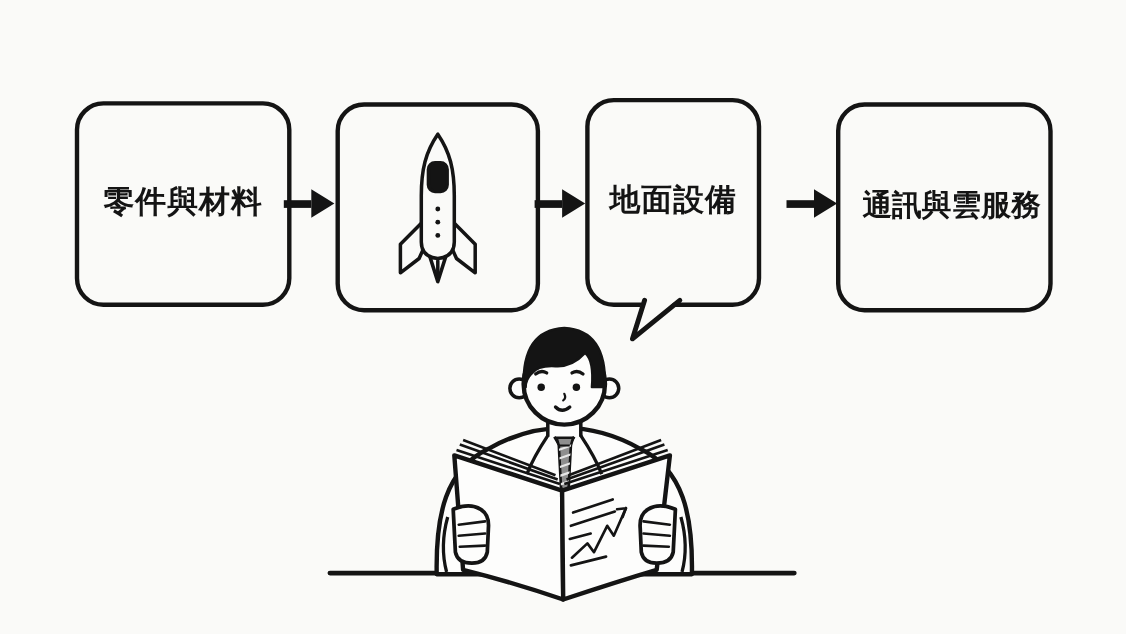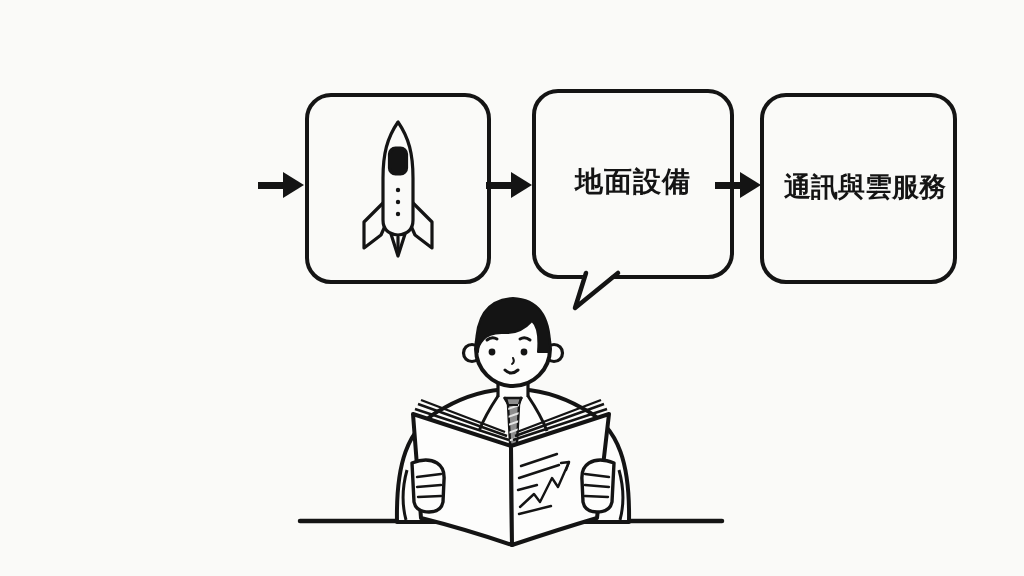--- a/index.html
+++ b/index.html
@@ -18,21 +18,21 @@
     box-sizing:border-box;
     background:transparent;
   }
   .flow-label{
     font-size:28px;font-weight:700;letter-spacing:1px;
     white-space:nowrap;line-height:1;
     transform:translateY(-2px);
   }
   #box-parts{left:68px;top:92px;width:197px;height:187px;}
   #box-rocket{left:305px;top:93px;width:186px;height:191px;}
-  #box-ground{left:532px;top:89px;width:202px;height:190px;}
+  #box-ground{left:532px;top:89px;width:160px;height:190px;}
   #box-comms{left:760px;top:93px;width:197px;height:191px;padding-left:13px;}
   #box-comms .flow-label{font-size:27px;letter-spacing:0;}
   .arrow{position:absolute;display:flex;align-items:center;height:26px;}
   .arrow .shaft{width:25px;height:7px;background:#141414;}
   .arrow .head{
     width:0;height:0;
     border-left:21px solid #141414;
     border-top:13px solid transparent;
     border-bottom:13px solid transparent;
   }
@@ -41,20 +41,23 @@
   #arrow-3{left:715px;top:172px;}
   .abs-svg{position:absolute;}
   #bubble-tail{left:550px;top:265px;width:100px;height:55px;}
   #figure-svg{left:280px;top:283px;width:460px;height:293px;}
 </style>
 </head>
 <body>
 
 <div class="canvas">
 
+  <div class="flow-box" id="box-parts">
+    <span class="flow-label">零件與材料</span>
+  </div>
 
   <div class="arrow" id="arrow-1">
     <span class="shaft"></span>
     <span class="head"></span>
   </div>
 
   <div class="flow-box" id="box-rocket">
     <svg width="177" height="182" viewBox="0 0 177 182">
       <g fill="none" stroke="#141414" stroke-width="3.2" stroke-linejoin="round" stroke-linecap="round">
 

